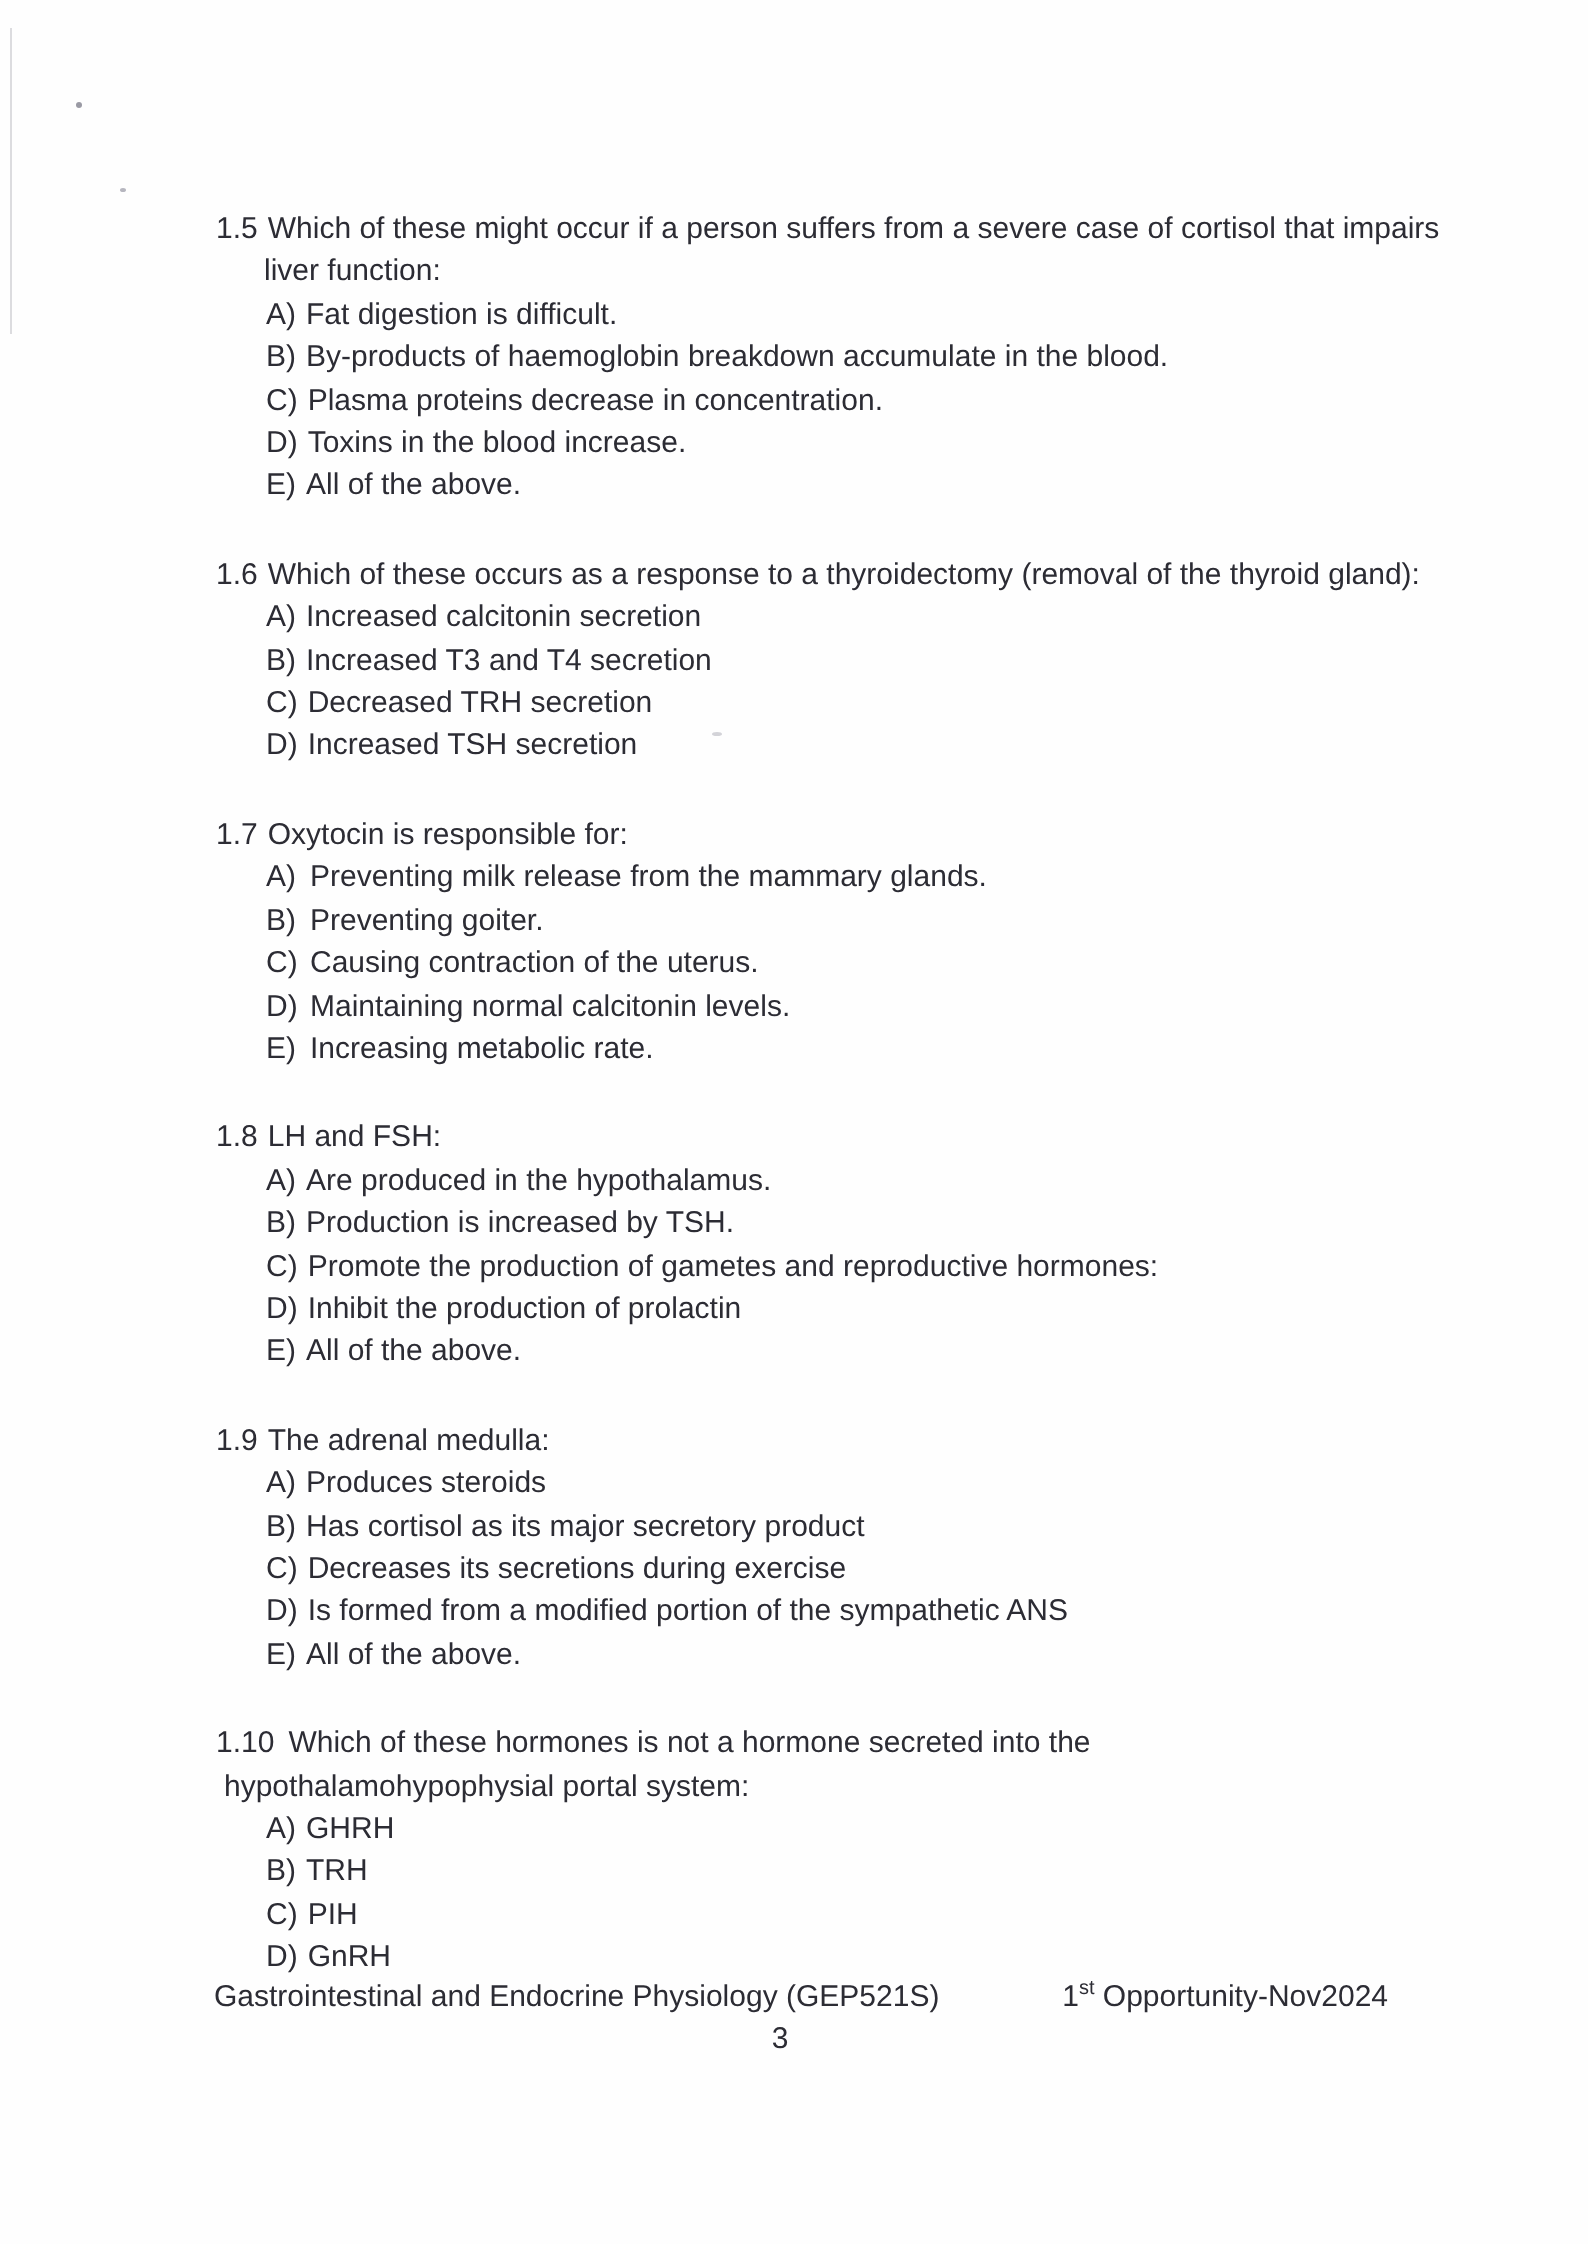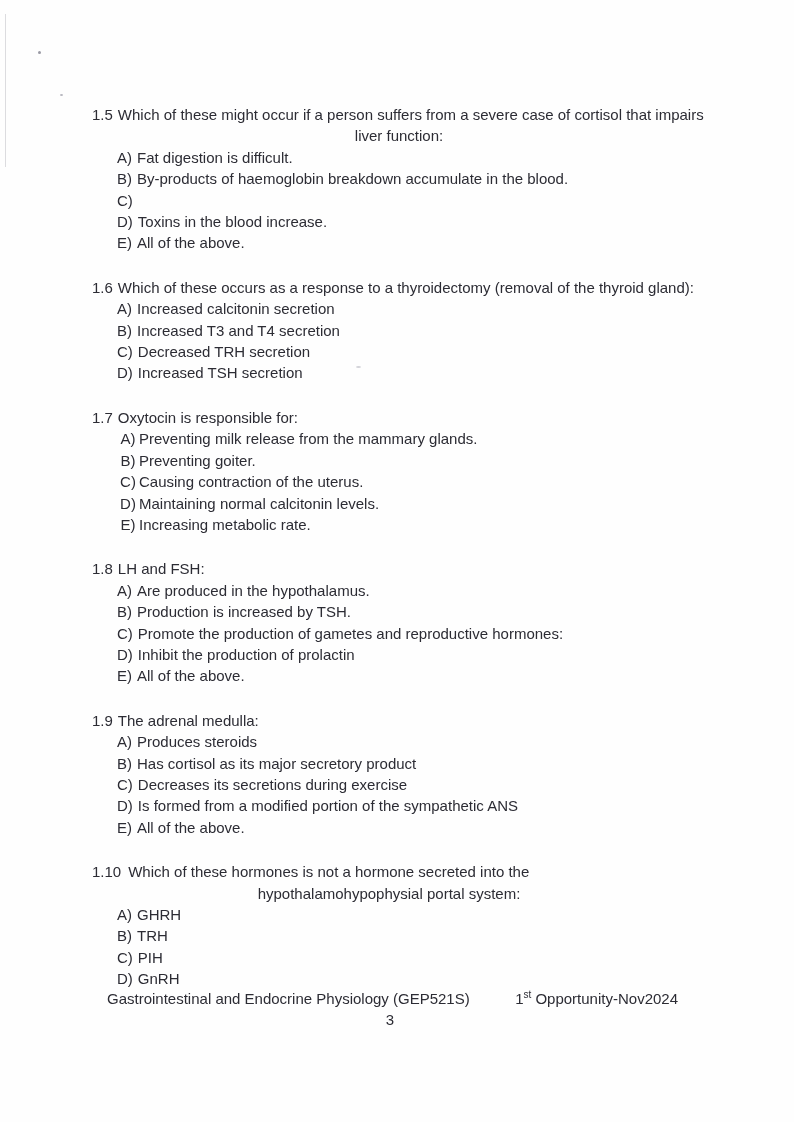--- a/index.html
+++ b/index.html
@@ -6,32 +6,32 @@
   .page{
     position:relative;
     width:794px;height:1122px;
     background:#fefefe;
     font-family:"Liberation Sans",sans-serif;
     font-size:15px;
     line-height:21.4px;
     color:#2c2c34;
     overflow:hidden;
   }
-  .content{position:absolute;left:92px;top:104px;right:112px;text-align:center;}
+  .content{position:absolute;left:108px;top:104px;right:112px;}
   .question{margin-bottom:23px;}
   .q-line{display:flex;white-space:nowrap;}
   .q-num{flex:none;margin-right:5px;}
   .q-num.gap-lg{margin-right:7px;}
   .q-cont{margin-left:24px;white-space:nowrap;}
   .q-cont.tight{margin-left:4px;}
   .option{display:flex;margin-left:25px;white-space:nowrap;}
   .opt-label{flex:none;margin-right:5px;}
   .opts-wide .opt-label{min-width:22px;margin-right:0;}
   .footer-left{position:absolute;left:107px;top:988px;}
-  .footer-right{position:absolute;right:116px;top:988px;}
+  .footer-right{position:absolute;right:100px;top:988px;}
   .footer-right sup{font-size:10px;line-height:0;}
   .page-num{position:absolute;left:0;right:14px;top:1009px;text-align:center;}
   
   .scan-vline{position:absolute;left:5px;top:14px;width:1px;height:153px;background:#dcdcdf;}
   .speck{position:absolute;border-radius:50%;}
   .speck-1{left:38px;top:51px;width:3px;height:3px;background:#9a9aa4;}
   .speck-2{left:60px;top:94px;width:3px;height:2px;background:#b6b6bf;}
   .speck-3{left:356px;top:366px;width:5px;height:2px;background:#d3d3d8;}
 </style>
 </head>
@@ -55,20 +55,21 @@
       <div class="option">
         <span class="opt-label">A)</span>
         <span class="opt-text">Fat digestion is difficult.</span>
       </div>
       <div class="option">
         <span class="opt-label">B)</span>
         <span class="opt-text">By-products of haemoglobin breakdown accumulate in the blood.</span>
       </div>
       <div class="option">
         <span class="opt-label">C)</span>
+        <span class="opt-text">Plasma proteins decrease in concentration.</span>
       </div>
       <div class="option">
         <span class="opt-label">D)</span>
         <span class="opt-text">Toxins in the blood increase.</span>
       </div>
       <div class="option">
         <span class="opt-label">E)</span>
         <span class="opt-text">All of the above.</span>
       </div>
     </div>

